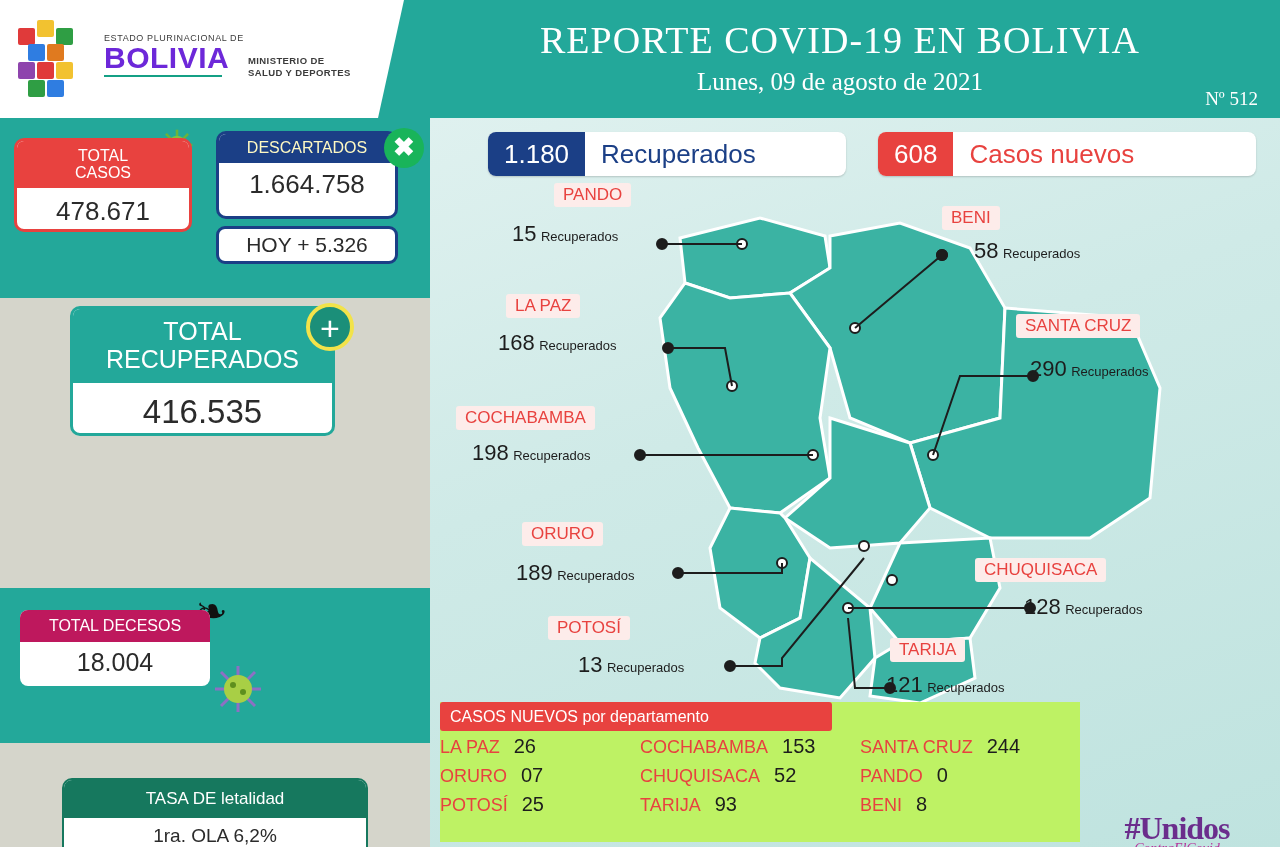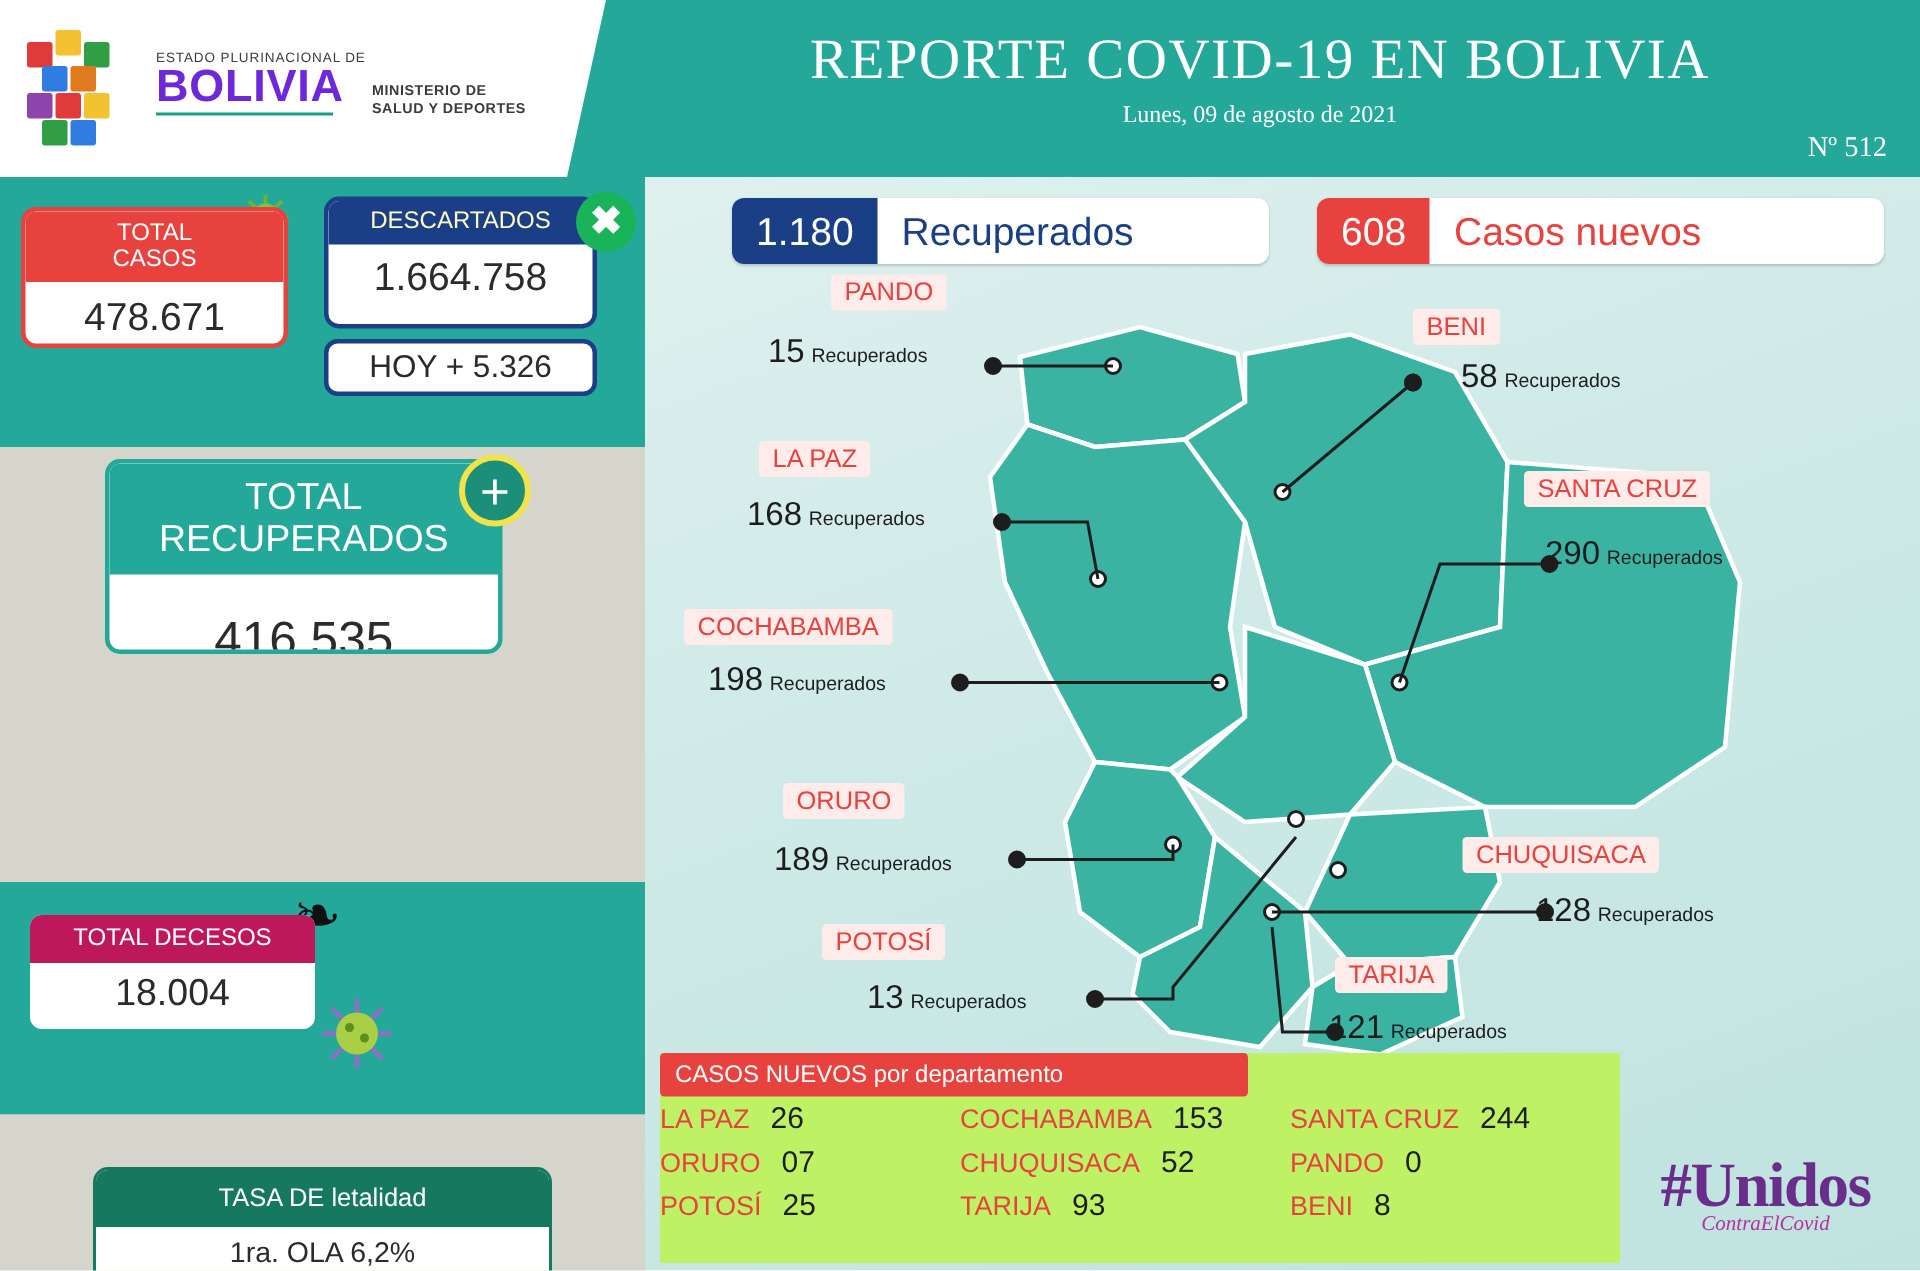--- a/index.html
+++ b/index.html
@@ -50,21 +50,21 @@
   }
   .header-title {
     position:absolute; left:420px; top:18px; width:840px;
     text-align:center; color:#ffffff;
   }
   .header-title .t1 {
     font-size:38px; letter-spacing:1px; font-family:"Liberation Serif", serif;
     font-weight:normal;
   }
   .header-title .t2 {
-    font-size:16px; margin-top:6px; font-family:"Liberation Serif", serif;
+    font-size:25px; margin-top:6px; font-family:"Liberation Serif", serif;
   }
   .header-num {
     position:absolute; right:22px; top:88px; color:#ffffff; font-size:19px;
     font-family:"Liberation Serif", serif;
   }
 
   
   .left { position:absolute; left:0; top:118px; width:430px; height:729px; background:#cfcfc4; }
   .left-top { position:absolute; left:0; top:0; width:430px; height:180px; background:#23a89a; }
   .left-mid { position:absolute; left:0; top:180px; width:430px; height:290px; background:#d5d5cb; }
@@ -113,21 +113,21 @@
   
   .recuperados {
     left:70px; top:188px; width:265px; height:130px;
     border:3px solid #23a89a; overflow:hidden;
   }
   .recuperados .lbl {
     background:#23a89a; color:#ffffff; text-align:center;
     font-size:25px; padding:8px 0 10px; line-height:28px;
   }
   .recuperados .val {
-    text-align:center; font-size:33px; color:#2b2b2b; padding-top:24px;
+    text-align:center; font-size:33px; color:#2b2b2b; padding-top:10px;
   }
   .plus-circle {
     position:absolute; left:306px; top:185px; width:48px; height:48px;
     border-radius:50%; background:#1b8f79; border:4px solid #f2e34a;
     color:#ffffff; font-size:34px; text-align:center; line-height:42px;
   }
 
   
   .decesos {
     left:20px; top:492px; width:190px; height:76px;
@@ -224,21 +224,21 @@
   }
   .cell { display:flex; align-items:baseline; }
   .cell .cname { color:#e8423f; font-size:18px; }
   .cell .cval { color:#1d1d1d; font-size:20px; margin-left:14px; }
 
   
   .unidos {
     position:absolute; right:18px; bottom:8px; width:170px; height:72px;
     text-align:center;
   }
-  .unidos .u1 { font-size:42px; font-weight:bold; color:#6b2d8c; font-family:"Liberation Serif", serif; letter-spacing:-1px;}
+  .unidos .u1 { font-size:32px; font-weight:bold; color:#6b2d8c; font-family:"Liberation Serif", serif; letter-spacing:-1px;margin-top:43px;}
   .unidos .u2 { font-size:14px; color:#b5319b; font-family:"Liberation Serif", serif; font-style:italic; margin-top:-6px;}
 </style>
 </head>
 <body>
 
 <div class="page">
 
   <div class="header">
     <div class="logo-panel">
       <div class="coat">

